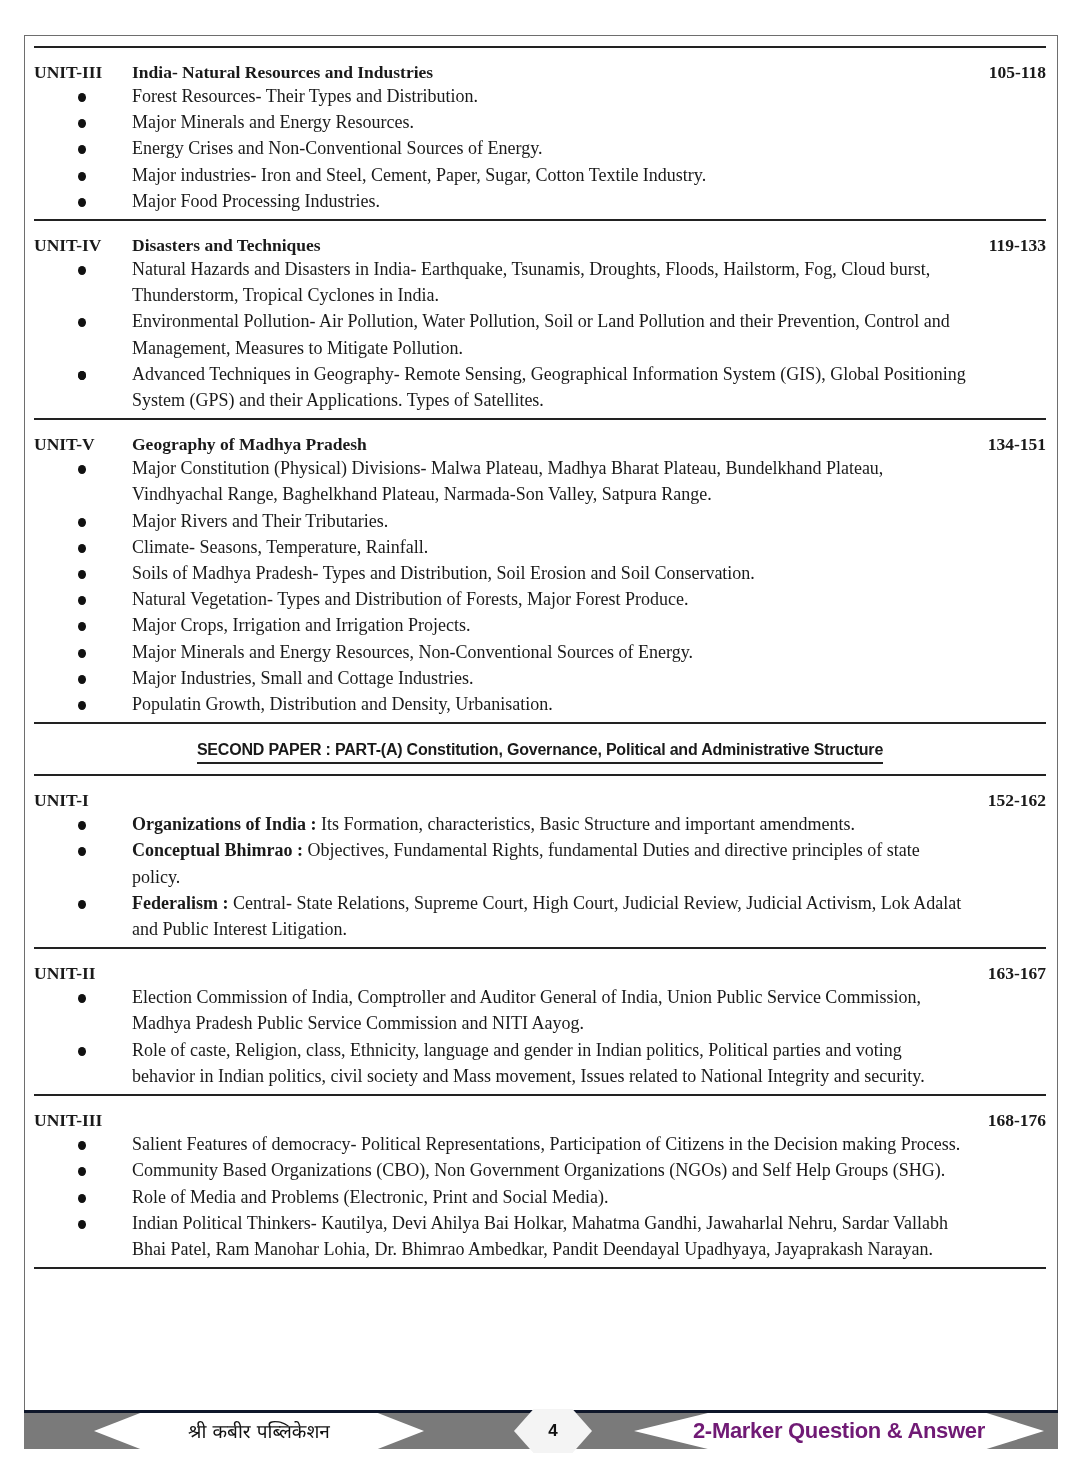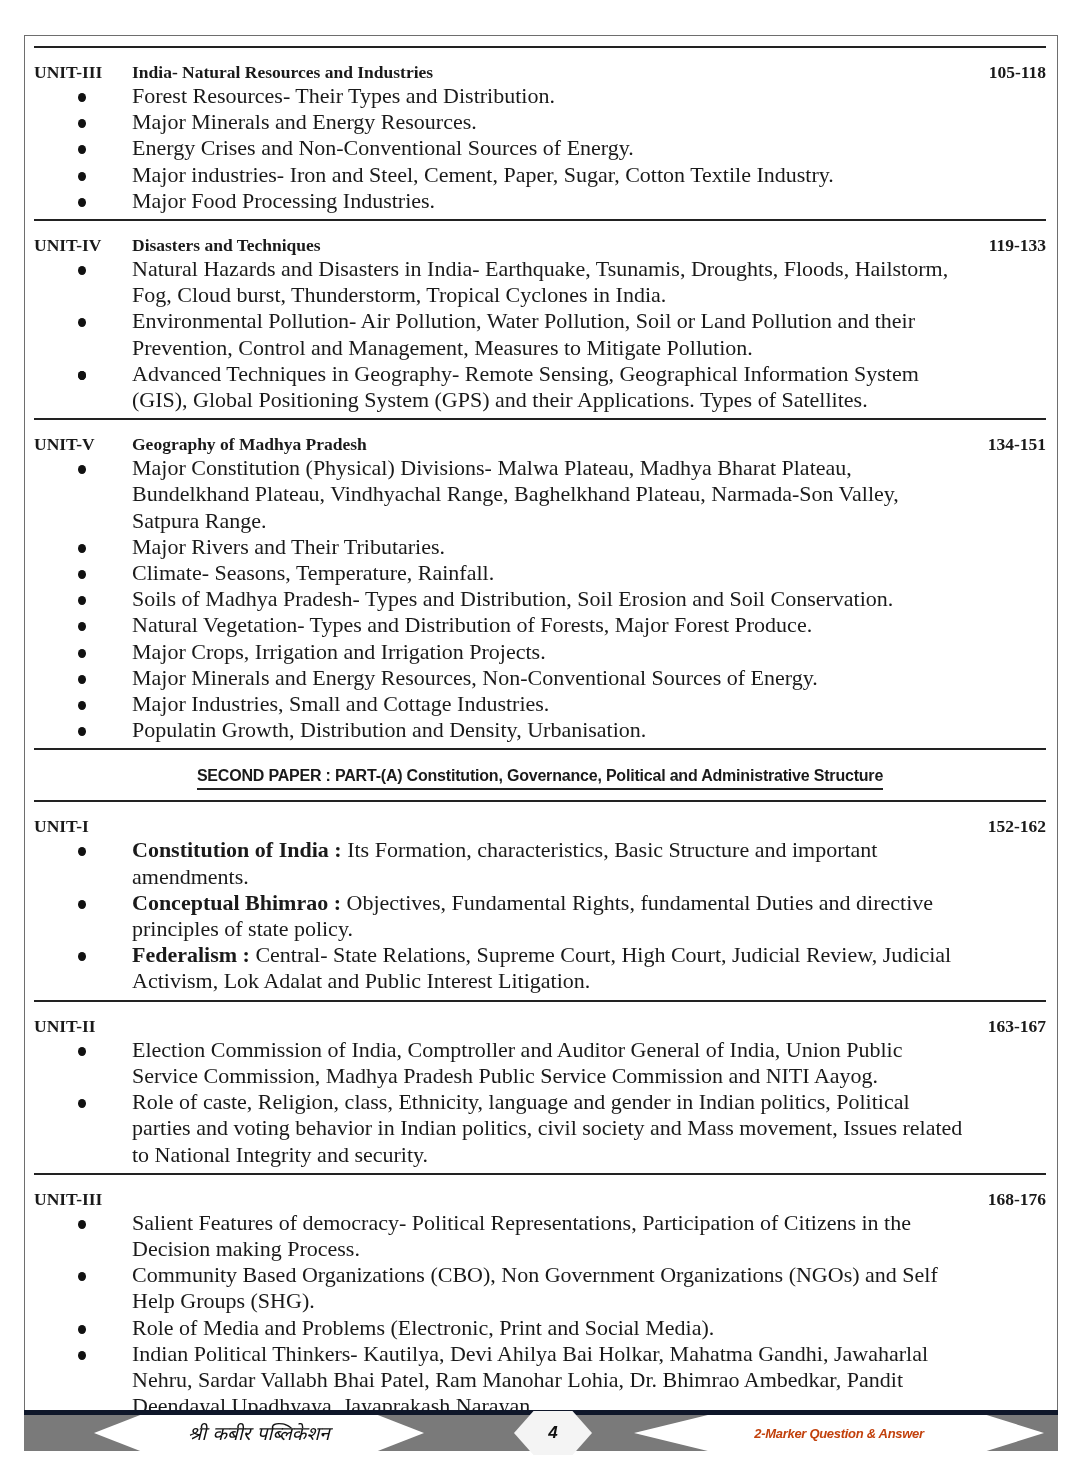--- a/index.html
+++ b/index.html
@@ -9,40 +9,40 @@
            border:1.5px solid #6e6e6e; box-sizing:border-box; border-bottom:none; }
   .content { position:absolute; left:34px; top:46px; width:1012px; }
   .rule { height:0; border-top:2.5px solid #222; margin:0; }
   .unit { padding-top:9px; padding-bottom:5px; }
   .unit-head { display:flex; align-items:flex-end; height:26px; }
   .unit-label { font-family:"Liberation Serif", serif; font-weight:bold; font-size:17.5px; width:98px; flex:none; }
   .unit-title { font-family:"Liberation Serif", serif; font-weight:bold; font-size:17.5px; flex:1; }
   .unit-pages { font-family:"Liberation Serif", serif; font-weight:bold; font-size:17.5px; text-align:right; width:110px; }
   ul.items { list-style:none; margin:0; padding:0; }
   ul.items li { position:relative; padding-left:98px; padding-right:80px;
-                font-family:"Liberation Serif", serif; font-size:22px; line-height:26.2px; }
+                font-family:"Liberation Serif", serif; font-size:18px; line-height:26.2px; }
   ul.items li .bullet { position:absolute; left:44px; top:10px; width:8px; height:9px;
                         border-radius:50%; background:#111; }
   ul.items li b { font-weight:bold; }
   .paper-head { text-align:center; padding:16px 0 10px 0; }
   .paper-head span { font-family:"Liberation Sans", sans-serif; font-weight:bold; font-size:16px;
                      display:inline-block; padding-bottom:3px; border-bottom:2.5px solid #222; letter-spacing:-0.2px; }
   .footer { position:absolute; left:24px; top:1410px; width:1034px; height:36px;
-            background:#7a7a7a; border-top:5px solid #0f172a;font-style:italic; }
+            background:#7a7a7a; border-top:3px solid #0f172a; }
   .footer .shape { position:absolute; top:0; height:36px; background:#ffffff; display:flex;
                    align-items:center; justify-content:center; }
   .f-left { left:70px; width:330px;
             clip-path:polygon(0 50%, 14% 0, 86% 0, 100% 50%, 86% 100%, 14% 100%); }
   .f-left span { font-family:"DejaVu Sans", sans-serif; font-size:19px; color:#111; }
   .f-mid { left:490px; width:78px; top:-4px !important; height:44px !important;
            clip-path:polygon(0 50%, 25% 0, 75% 0, 100% 50%, 75% 100%, 25% 100%); background:#f4f4f4 !important; }
   .f-mid span { font-family:"Liberation Sans", sans-serif; font-weight:bold; font-size:17px; color:#111; }
   .f-right { left:610px; width:410px;
              clip-path:polygon(0 50%, 18% 0, 86% 0, 100% 50%, 86% 100%, 18% 100%); }
-  .f-right span { font-family:"Liberation Sans", sans-serif; font-weight:bold; font-size:13px; color:#c2410c; letter-spacing:-0.3px; }
+  .f-right span { font-family:"Liberation Sans", sans-serif; font-weight:bold; font-size:22px; color:#701a75; letter-spacing:-0.3px; }
 </style>
 </head>
 <body>
 
 <div class="frame"></div>
 
 <div class="content">
   <div class="rule"></div>
   <div id="units-top">
       <div class="unit">
@@ -100,21 +100,21 @@
   </div>
   <div class="rule"></div>
   <div id="units-bottom">
       <div class="unit">
         <div class="unit-head">
           <span class="unit-label">UNIT-I</span>
           <span class="unit-title"></span>
           <span class="unit-pages">152-162</span>
         </div>
         <ul class="items">
-          <li><span class="bullet"></span><b>Constitution of India :</b><span> Its Formation, characteristics, Basic Structure and important amendments.</span></li>
+          <li><span class="bullet"></span><b>Organizations of India :</b><span> Its Formation, characteristics, Basic Structure and important amendments.</span></li>
           <li><span class="bullet"></span><b>Conceptual Bhimrao :</b><span> Objectives, Fundamental Rights, fundamental Duties and directive principles of state policy.</span></li>
           <li><span class="bullet"></span><b>Federalism :</b><span> Central- State Relations, Supreme Court, High Court, Judicial Review, Judicial Activism, Lok Adalat and Public Interest Litigation.</span></li>
         </ul>
       </div>
       <div class="rule"></div>
       <div class="unit">
         <div class="unit-head">
           <span class="unit-label">UNIT-II</span>
           <span class="unit-title"></span>
           <span class="unit-pages">163-167</span>

